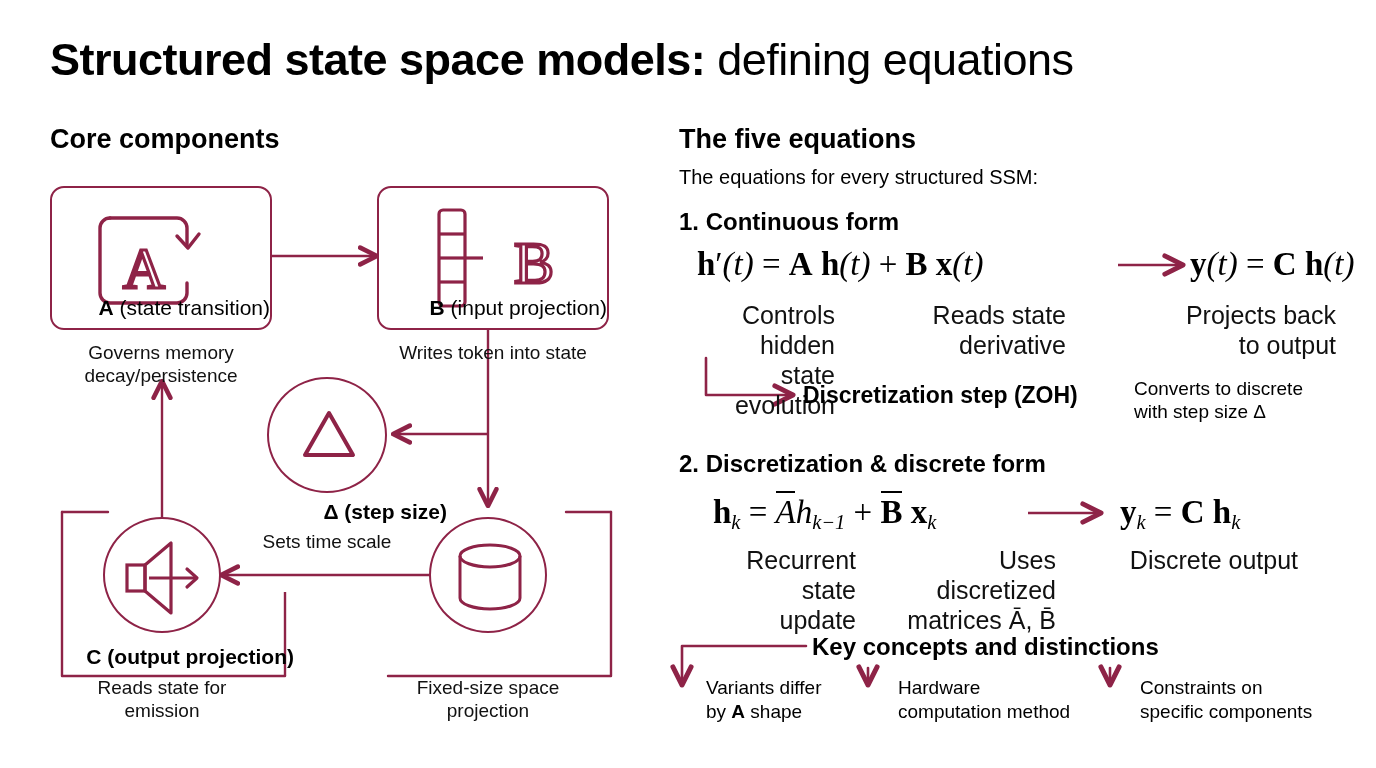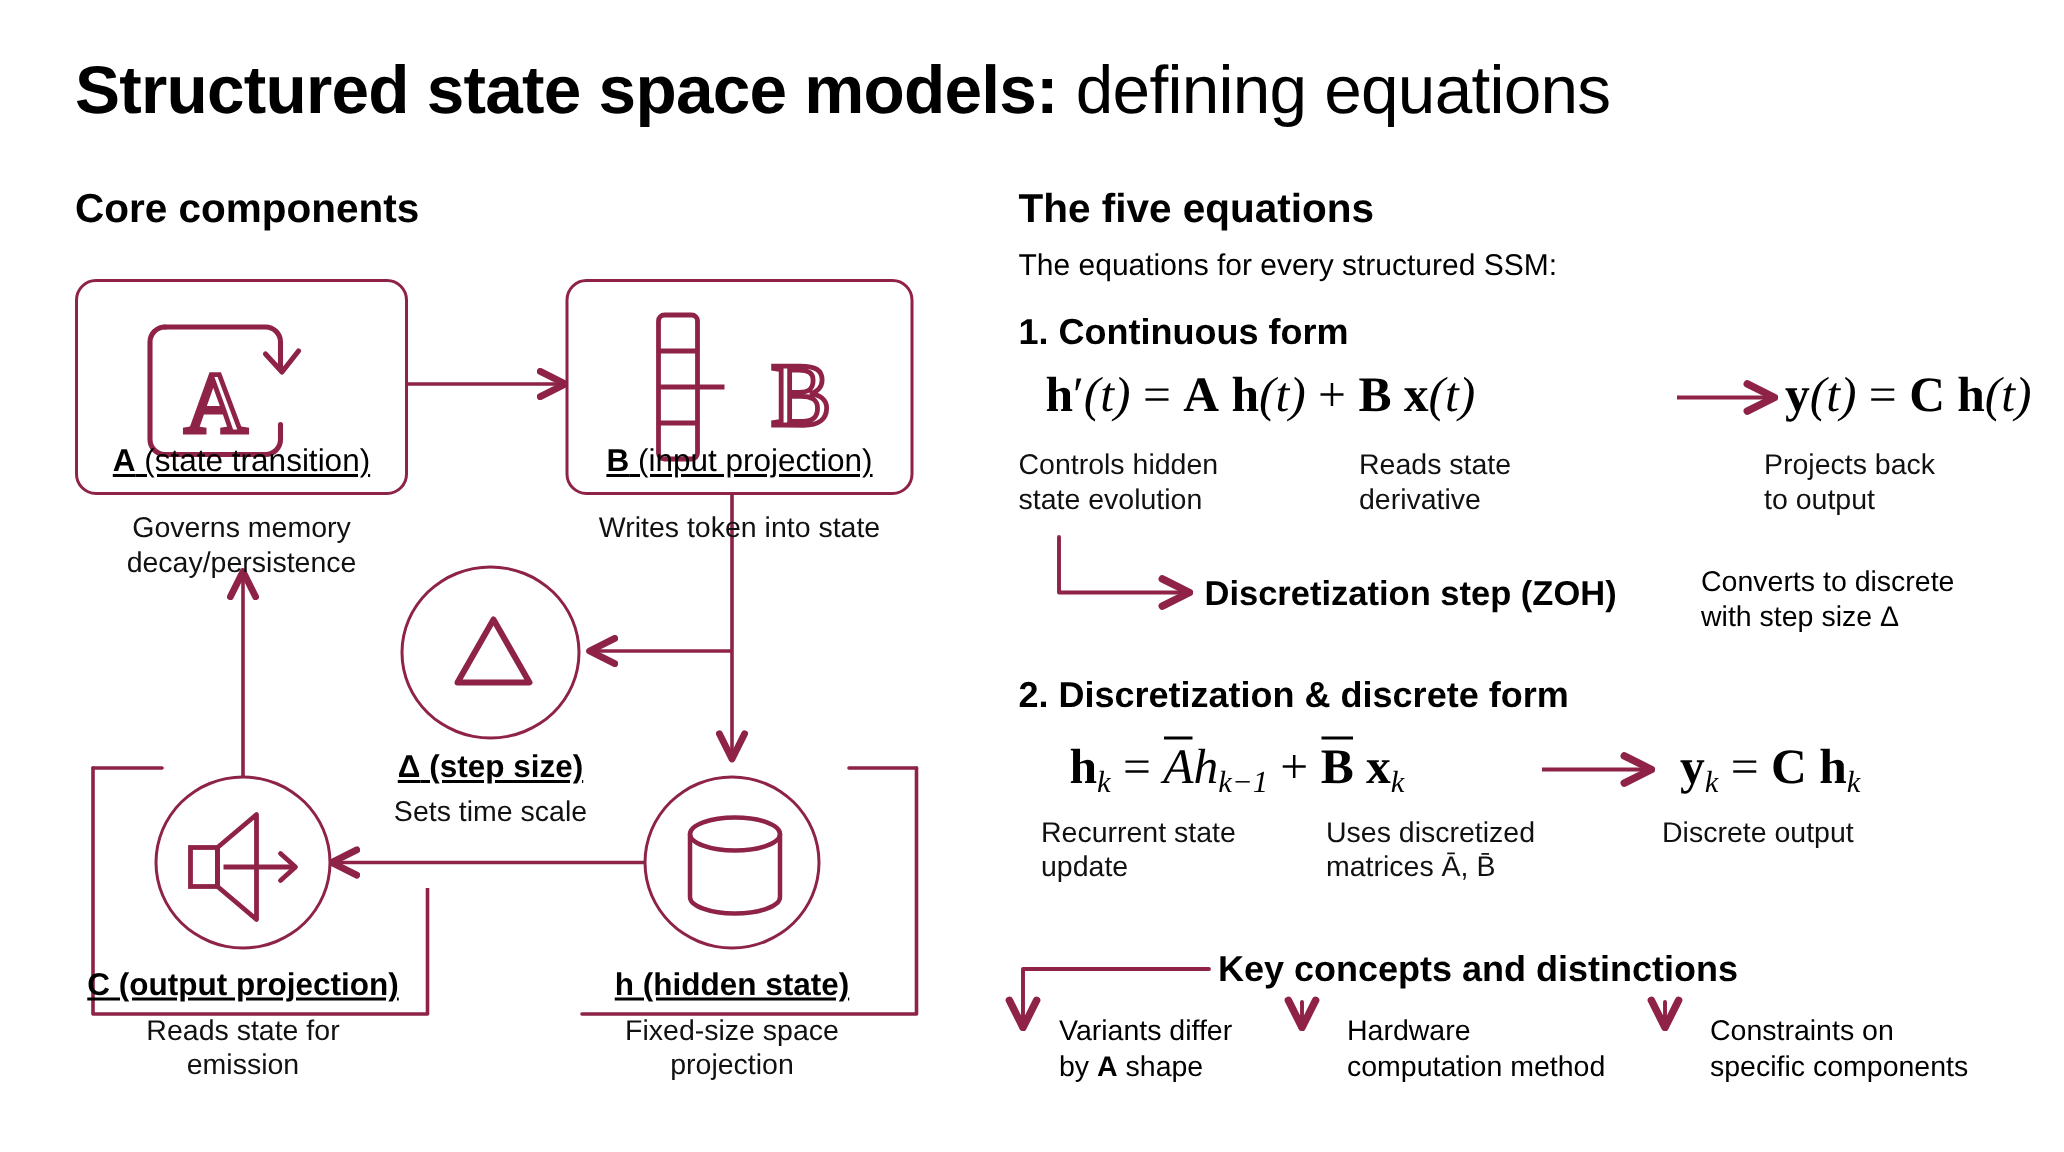--- a/index.html
+++ b/index.html
@@ -65,24 +65,23 @@
   }
   .node-box {
     position: absolute;
     border: 2.5px solid #8E2347;
     border-radius: 14px;
     box-sizing: border-box;
     background: #fff;
   }
   .node-label-b {
     position: absolute;
-    text-align: center;
+    text-align: right;
     font-size: 21px;
     white-space: nowrap;
-    text-decoration: underline;
   }
   .node-label-b .nm { font-weight: bold; }
   .node-cap {
     position: absolute;
     text-align: center;
     font-size: 19px;
     line-height: 1.22;
     color: #111;
   }
   .circle-node {
@@ -126,23 +125,23 @@
   .ovl::after {
     content: "";
     position: absolute;
     left: 4%;
     right: 4%;
     top: -0.08em;
     border-top: 2px solid currentColor;
   }
   .annot {
     position: absolute;
-    font-size: 19px;
+    font-size: 25px;
     line-height: 1.2;
-    text-align: left;
+    text-align: right;
     color: #111;
   }
   .disc-label {
     position: absolute;
     font-size: 23px;
     font-weight: bold;
     white-space: nowrap;
   }
   .disc-note {
     position: absolute;
@@ -271,23 +270,20 @@
     </div>
 
     <div class="circle-node" style="left:429px; top:517px; width:118px; height:116px;">
       <svg width="118" height="116" viewBox="0 0 118 116">
         <ellipse cx="59" cy="37" rx="30" ry="11" fill="none" stroke="#8E2347" stroke-width="3"></ellipse>
         <path d="M29,37 L29,79" fill="none" stroke="#8E2347" stroke-width="3"></path>
         <path d="M89,37 L89,79" fill="none" stroke="#8E2347" stroke-width="3"></path>
         <path d="M29,79 A30,11 0 0 0 89,79" fill="none" stroke="#8E2347" stroke-width="3"></path>
       </svg>
     </div>
-    <div class="node-label-b" style="left:370px; top:645px; width:236px;">
-      <span class="nm">h</span><span class="nm"> (hidden state)</span>
-    </div>
     <div class="node-cap" style="left:370px; top:676px; width:236px;">
       <div>Fixed-size space</div>
       <div>projection</div>
     </div>
 
   </div>
 
   <div class="h-eq">The five equations</div>
   <div class="eq-sub">The equations for every structured SSM:</div>
 

